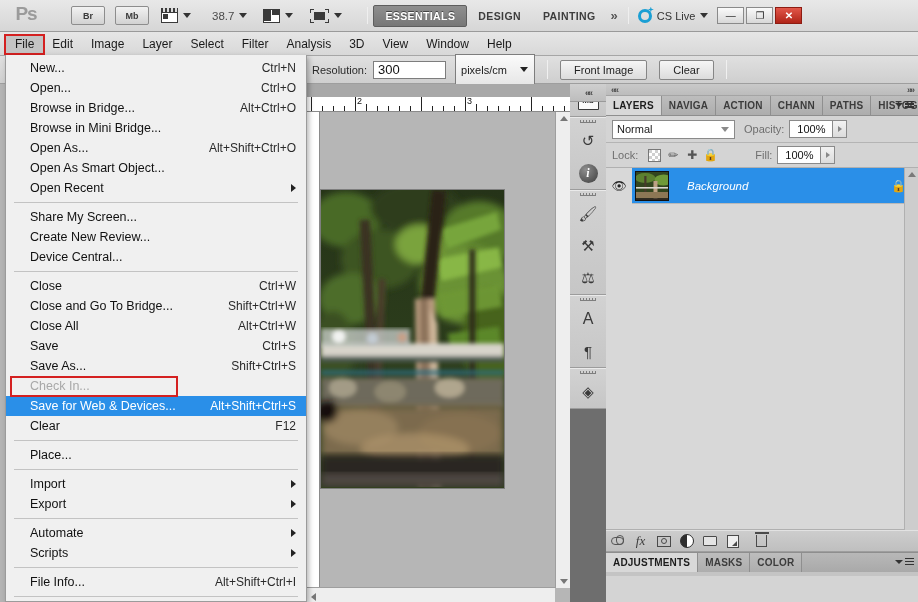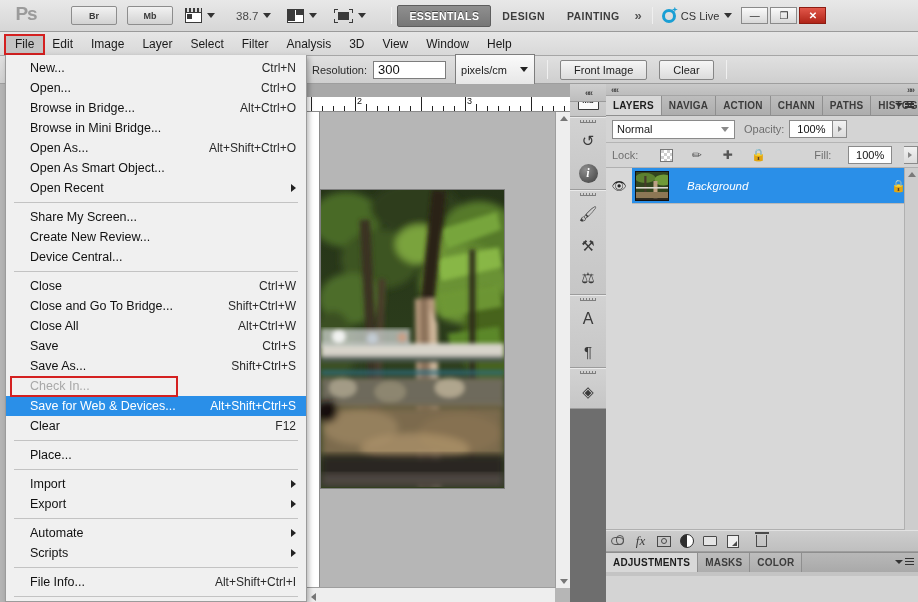--- a/index.html
+++ b/index.html
@@ -9,21 +9,21 @@
   #app{ position:relative; width:918px; height:602px; overflow:hidden; }
 
   
   .appbar{ position:absolute; left:0; top:0; width:918px; height:32px;
     background:linear-gradient(#e8e8e8,#d6d6d6); border-bottom:1px solid #9a9a9a;
     display:flex; align-items:center; }
   .ps-logo{ width:52px; height:43px; display:flex; align-items:center; justify-content:center;
     font-size:19px; font-weight:bold; color:#9b9b9b; letter-spacing:-1px;
     border-bottom:3px solid #c0392b; }
   .ab-gap{ width:14px; }
-  .sqbtn{ width:46px; height:19px; margin:0 5px;
+  .sqbtn{ width:34px; height:19px; margin:0 5px;
     background:linear-gradient(#f2f2f2,#d2d2d2); border:1px solid #8d8d8d; border-radius:2px;
     display:flex; align-items:center; justify-content:center;
     font-size:9px; font-weight:bold; color:#3a3a3a; }
   .iconbtn{ display:flex; align-items:center; margin:0 3px 0 7px; }
   .grid-ic{ width:17px; height:15px; position:relative; }
   .grid-ic .top{ position:absolute; left:0; top:0; width:17px; height:4px;
     background:repeating-linear-gradient(90deg,#3a3a3a 0 2px,#dcdcdc 2px 4px); }
   .grid-ic .bod{ position:absolute; left:0; top:4px; width:17px; height:11px;
     border:1.5px solid #3a3a3a; background:#fff; }
   .grid-ic .bod:after{ content:''; position:absolute; left:1px; top:1px; width:5px; height:5px; background:#3a3a3a; }
@@ -169,21 +169,21 @@
   .blend-sel{ width:123px; height:19px; background:#fff; border:1px solid #8a8a8a;
     font-size:11px; display:flex; align-items:center; padding-left:4px; position:relative; }
   .blend-sel .caret{ position:absolute; right:5px; margin:0; border-top-color:#8a8a8a; }
   .p-lbl{ font-size:11px; color:#6e6e6e; margin-left:9px; margin-right:5px; }
   .p-val{ width:44px; height:18px; background:#fff; border:1px solid #8a8a8a;
     font-size:11px; display:flex; align-items:center; justify-content:center; color:#111;}
   .p-stp{ width:14px;height:18px;background:linear-gradient(#f2f2f2,#dcdcdc);
     border:1px solid #8a8a8a; border-left:none; display:flex;align-items:center;justify-content:center;}
   .p-stp i{ width:0;height:0;border-top:3px solid transparent;border-bottom:3px solid transparent;border-left:4px solid #888; }
   .lockrow{ height:25px; display:flex; align-items:center; background:#d4d4d4;
-    border-bottom:1px solid #b0b0b0; padding-left:6px;justify-content:space-between; }
+    border-bottom:1px solid #b0b0b0; padding-left:6px; }
   .lk-ic{ width:16px;height:15px; margin-left:3px; display:flex;align-items:center;justify-content:center;
     font-size:12px; color:#555; }
   .lk-chk{ width:13px;height:13px;border:1px solid #777;
     background:conic-gradient(#fff 0 25%,#cfcfcf 0 50%,#fff 0 75%,#cfcfcf 0);
     background-size:6px 6px;}
 
   .layerlist{ background:#d8d8d8; height:362px; position:relative; border-bottom:1px solid #b0b0b0;}
   .layer{ height:36px; display:flex; align-items:center; background:#2a8fe8;
     border-bottom:1px solid #b9b9b9; }
   .eye{ width:26px; display:flex; align-items:center; justify-content:center;

